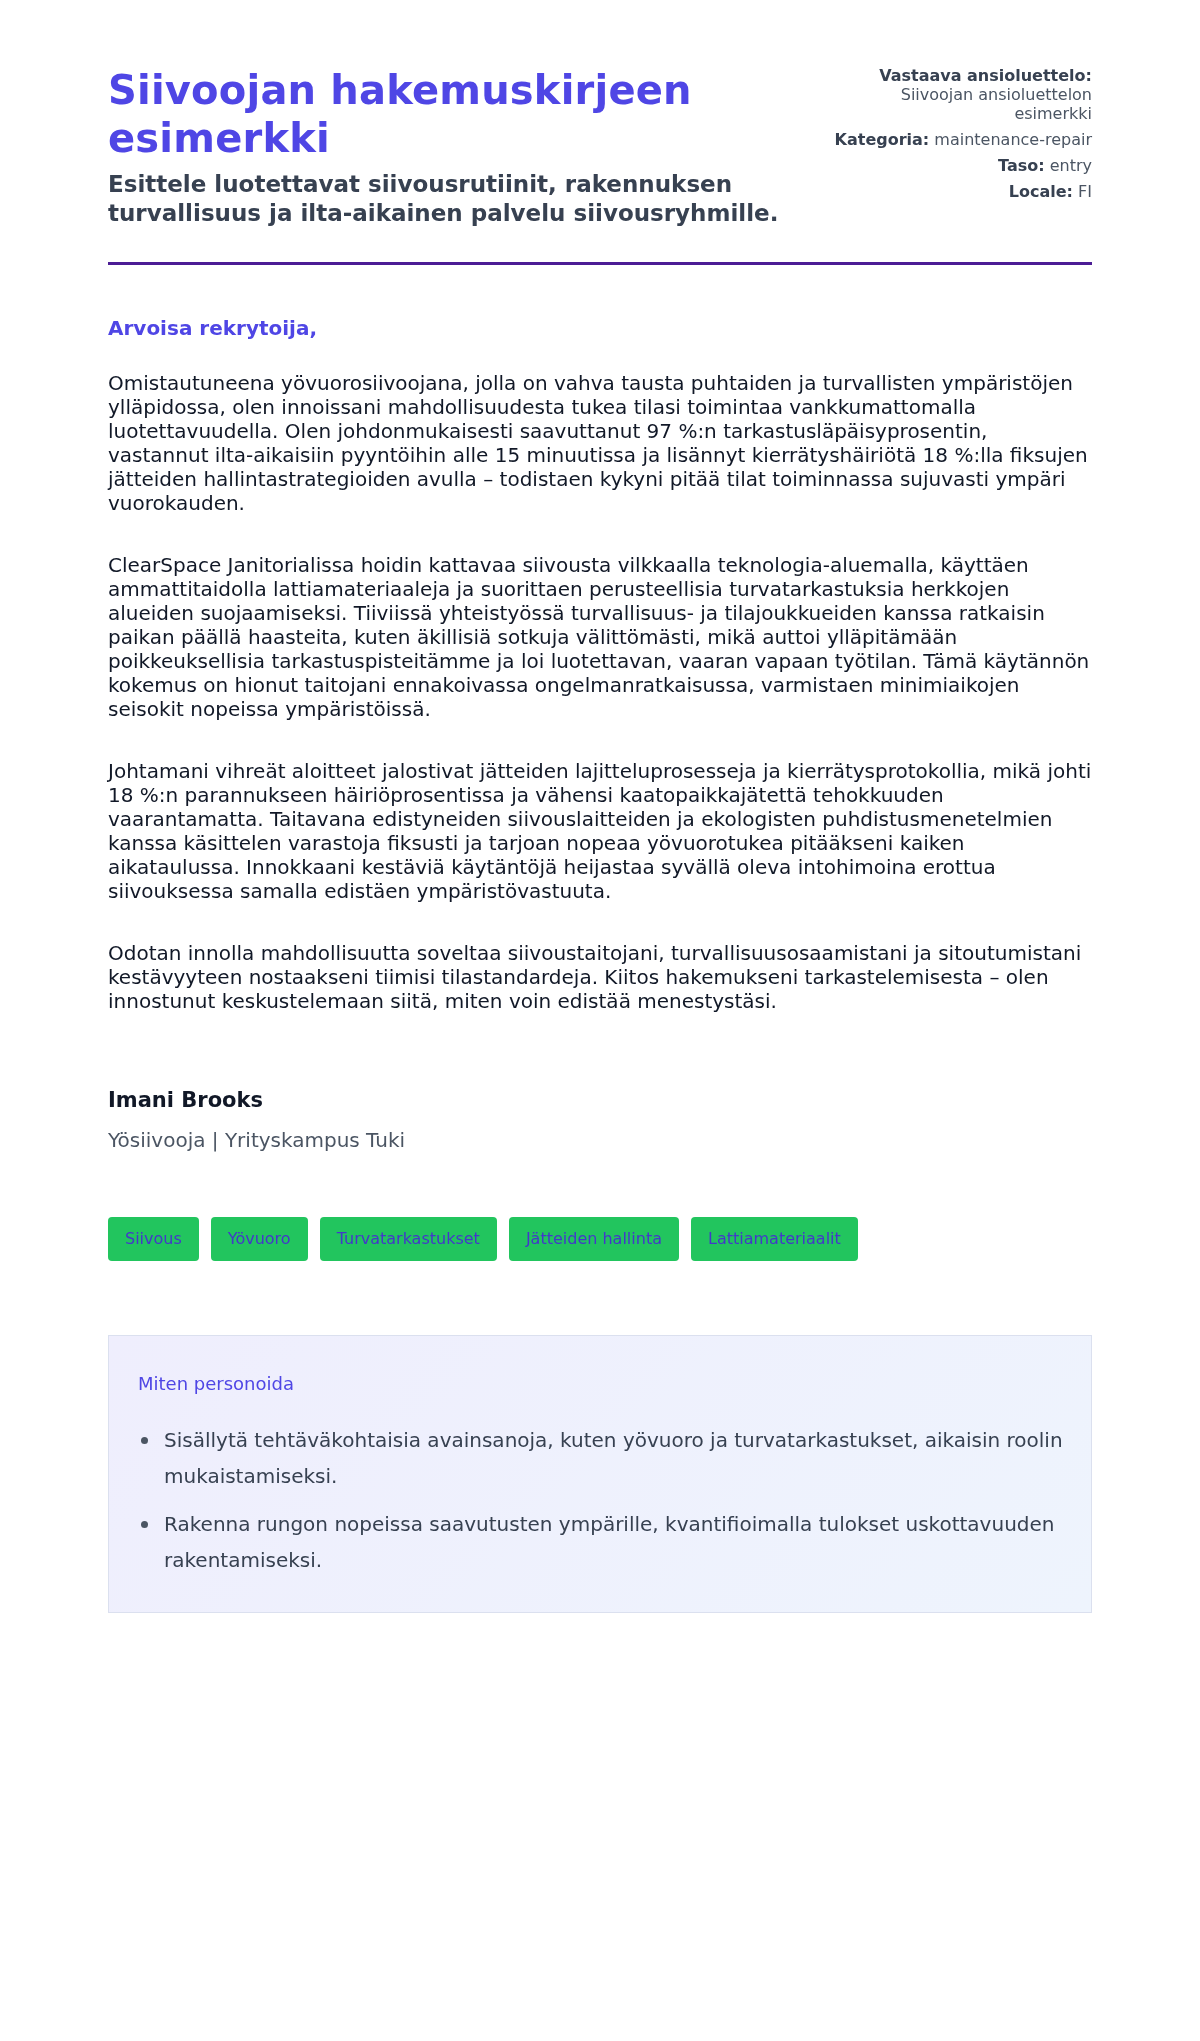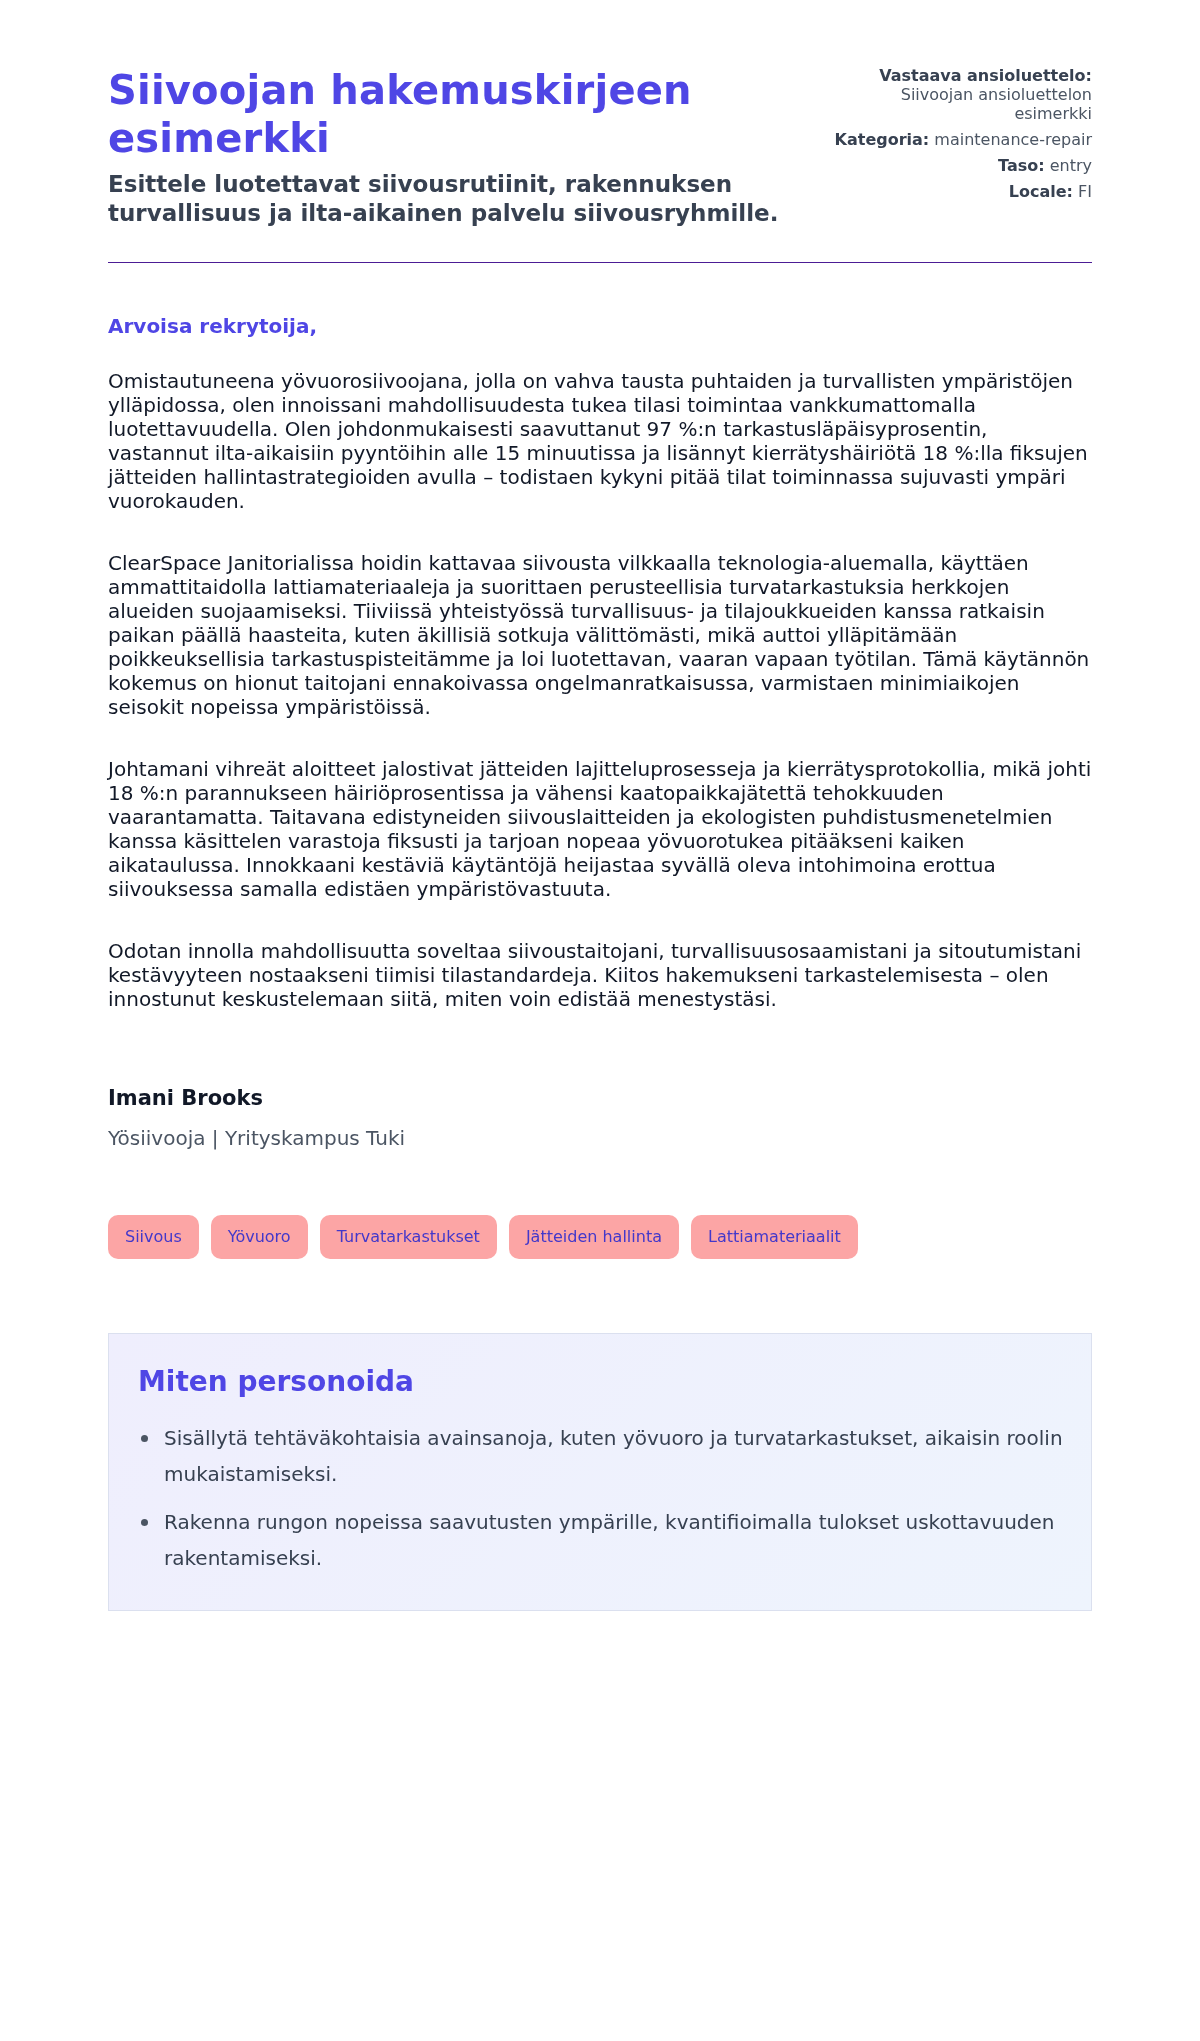--- a/index.html
+++ b/index.html
@@ -11,21 +11,21 @@
       color: #111827;
     }
     .page {
       padding: 66px 108px 60px 108px;
     }
     .header {
       display: flex;
       justify-content: space-between;
       align-items: flex-start;
       padding-bottom: 34px;
-      border-bottom: 1px solid #4c1d95;
+      border-bottom: 3px solid #4c1d95;
     }
     .header-left { width: 720px; }
     .title {
       font-size: 40px;
       line-height: 48px;
       font-weight: bold;
       color: #4f46e5;
       letter-spacing: 0.2px;
     }
     .subtitle {
@@ -75,37 +75,37 @@
       margin-top: 14px;
       line-height: 26px;
     }
 
     .tags {
       display: flex;
       gap: 12px;
       margin-top: 64px;
     }
     .tag {
-      background: #fca5a5;
+      background: #22c55e;
       color: #4338ca;
       font-size: 16px;
       line-height: 20px;
       padding: 12px 17px 12px 17px;
-      border-radius: 10px;
+      border-radius: 4px;
     }
 
     .tips {
       margin-top: 74px;
       border: 1px solid #dbe0ef;
       background: linear-gradient(135deg, #efeefd 0%, #eef4fd 100%);
       padding: 34px 28px 34px 29px;
     }
     .tips-title {
-      font-size: 28px;
-      font-weight: bold;
+      font-size: 18px;
+      font-weight: normal;
       color: #4f46e5;
       line-height: 28px;
     }
     .tips-list {
       list-style: none;
       margin-top: 24px;
     }
     .tips-list li {
       position: relative;
       padding-left: 26px;

